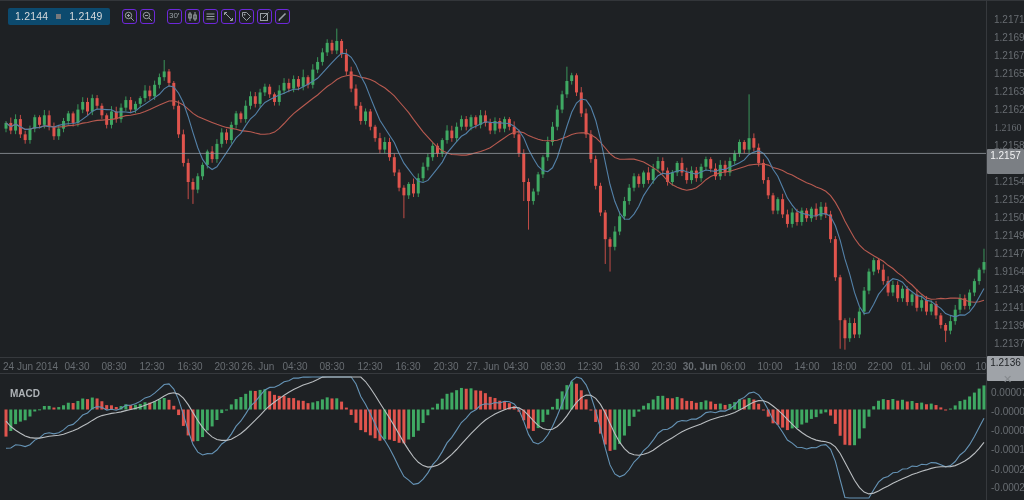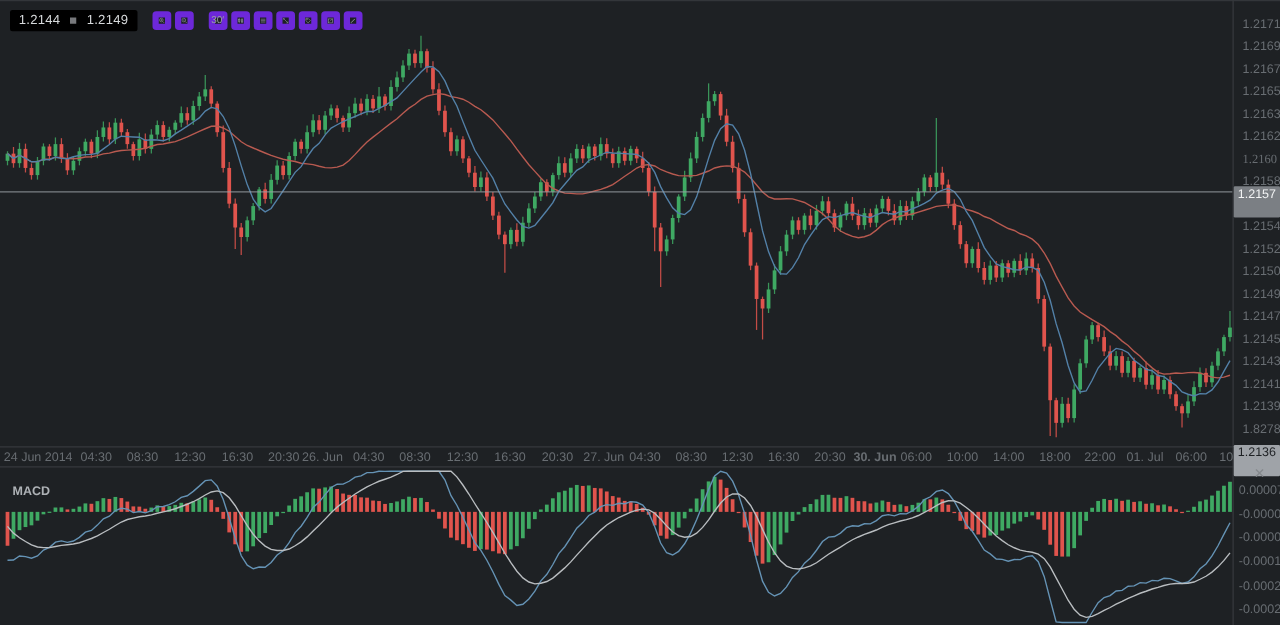--- a/index.html
+++ b/index.html
@@ -2,24 +2,24 @@
 <html><head>
 <meta charset="utf-8">
 <style>
   html,body{margin:0;padding:0;background:#141619;}
   #app{position:relative;width:1024px;height:500px;background:#1e2124;overflow:hidden;
        font-family:"Liberation Sans",sans-serif;-webkit-font-smoothing:antialiased;}
   #chart-svg{position:absolute;left:0;top:0;}
   .topline{position:absolute;left:0;top:0;width:1024px;height:1px;background:#33363a;}
   
   #toolbar{position:absolute;left:8px;top:7px;height:18px;display:flex;align-items:center;z-index:5;}
-  #quote-box{display:flex;align-items:center;background:#000000;border-radius:2px;height:17px;
+  #quote-box{display:flex;align-items:center;background:#0c4a6e;border-radius:2px;height:17px;
              padding:0 7px;color:#d7dadc;font-size:10.5px;letter-spacing:.2px;}
   #quote-box .sq{width:5px;height:5px;background:#77797c;margin:0 8px;display:inline-block;}
-  .btn{width:15px;height:15px;border:5px solid #6d28d9;border-radius:3px;margin-left:3px;
+  .btn{width:15px;height:15px;border:1px solid #6d28d9;border-radius:3px;margin-left:3px;
        display:flex;align-items:center;justify-content:center;color:#9aa0a5;background:transparent;
        box-sizing:border-box;}
   .btn svg{display:block;}
   .gap{width:9px;}
   .tf{font-size:8px;color:#9aa0a5;line-height:1;}
   
   .plabel,.tlabel,.mlabel{position:absolute;color:#686d72;font-size:10px;white-space:nowrap;}
   .plabel{left:994px;}
   .mlabel{left:991px;}
   .tlabel{top:361px;transform:translateX(-50%);}
@@ -739,25 +739,25 @@
       <div class="plabel" style="top: 86px;">1.2163</div>
       <div class="plabel" style="top: 104px;">1.2162</div>
       <div class="plabel" style="top: 122px; font-family: Liberation Serif, serif;">1.2160</div>
       <div class="plabel" style="top: 140px;">1.2158</div>
       <div class="plabel" style="top: 158px;">2.1288</div>
       <div class="plabel" style="top: 176px;">1.2154</div>
       <div class="plabel" style="top: 194px;">1.2152</div>
       <div class="plabel" style="top: 212px;">1.2150</div>
       <div class="plabel" style="top: 230px;">1.2149</div>
       <div class="plabel" style="top: 248px;">1.2147</div>
-      <div class="plabel" style="top: 266px;">1.2145</div>
+      <div class="plabel" style="top: 266px;">1.9164</div>
       <div class="plabel" style="top: 284px;">1.2143</div>
       <div class="plabel" style="top: 302px;">1.2141</div>
       <div class="plabel" style="top: 320px;">1.2139</div>
-      <div class="plabel" style="top: 338px;">1.8278</div>
+      <div class="plabel" style="top: 338px;">1.2137</div>
     </div>
   <div id="time-axis">
       <div class="tlabel left" style="left: 3px;">24 Jun 2014</div>
       <div class="tlabel" style="left: 77px;">04:30</div>
       <div class="tlabel" style="left: 114px;">08:30</div>
       <div class="tlabel" style="left: 152px;">12:30</div>
       <div class="tlabel" style="left: 190px;">16:30</div>
       <div class="tlabel" style="left: 227px;">20:30</div>
       <div class="tlabel" style="left: 258px;">26. Jun</div>
       <div class="tlabel" style="left: 295px;">04:30</div>

